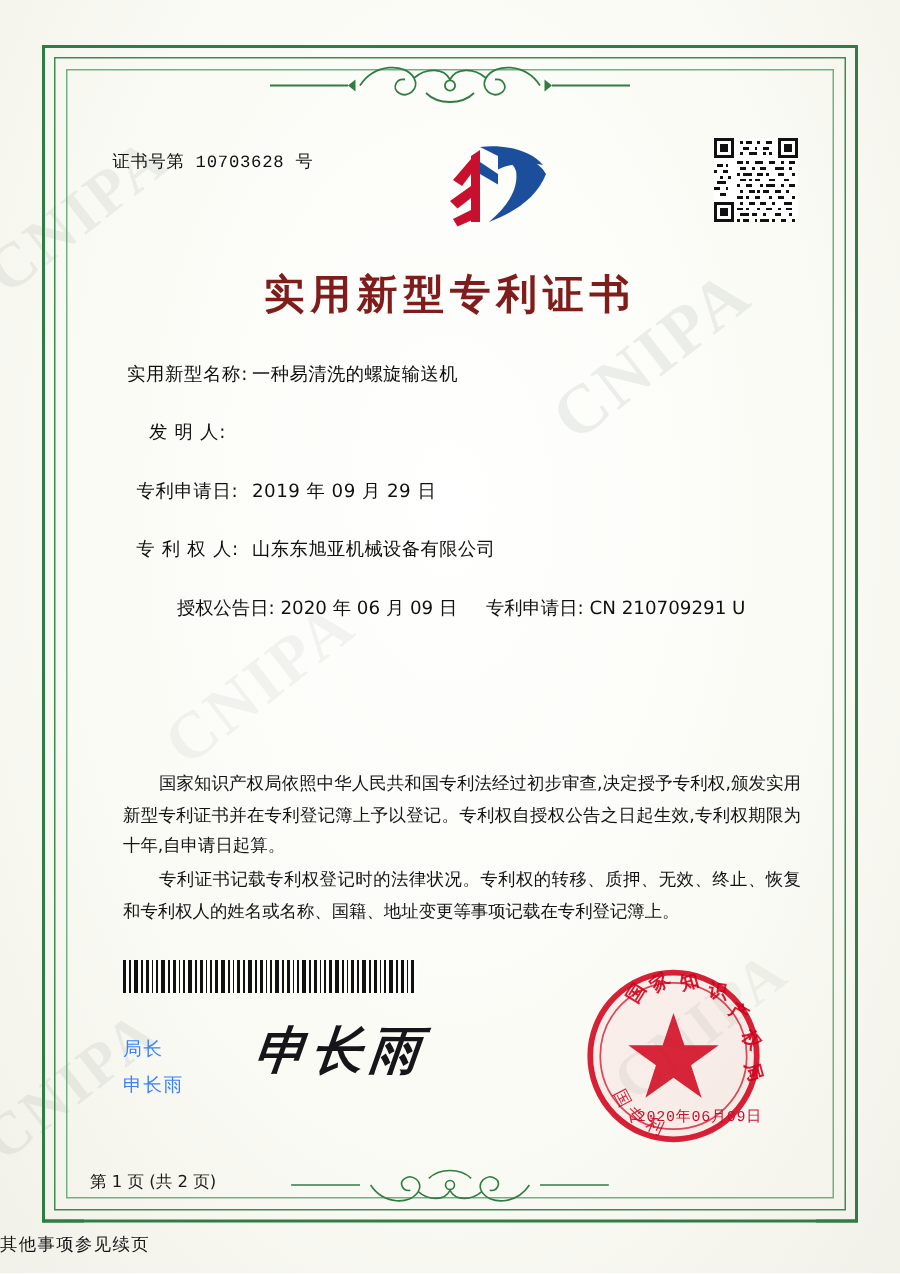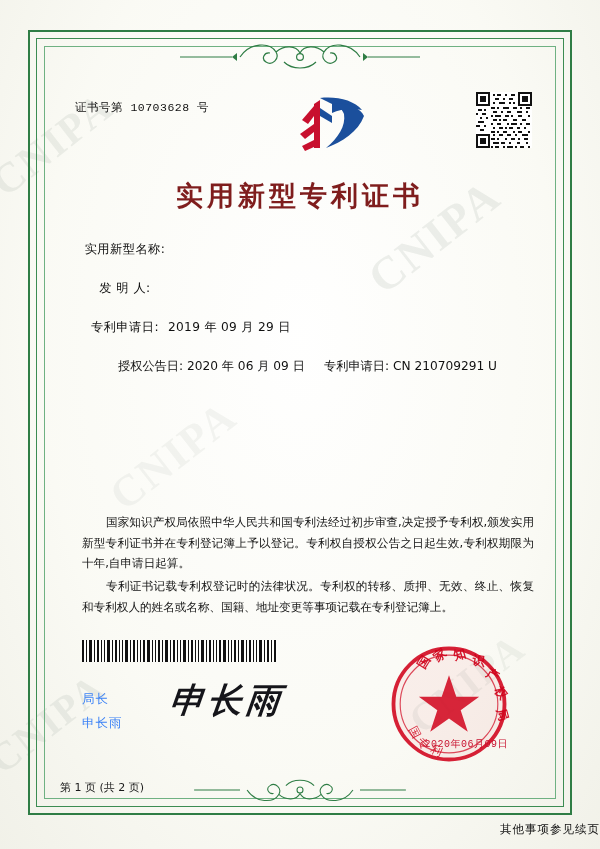--- a/index.html
+++ b/index.html
@@ -265,21 +265,21 @@
     font-family: "DejaVu Sans", sans-serif;
     font-size: 11px;
     color: #1a1a1a;
   }
 
   .footer-note {
     position: absolute;
     left: 0;
     bottom: 12px;
     width: 600px;
-    text-align: right;
+    text-align: left;
     font-family: "DejaVu Sans", sans-serif;
     font-size: 11.5px;
     color: #151515;
     letter-spacing: 1px;
   }
 </style>
 </head>
 <body>
 
 <div class="page">
@@ -442,32 +442,37 @@
           <rect x="27" y="28" width="1" height="1"></rect>
       </g>
     </svg>
 
     <div class="title">实用新型专利证书</div>
 
     <div class="fields">
 
       <div class="field-row">
         <span class="field-label">实用新型名称:</span>
+        <span class="field-value">一种易清洗的螺旋输送机</span>
       </div>
 
       <div class="field-row">
         <span class="field-label">发 明 人:</span>
       </div>
 
 
       <div class="field-row">
         <span class="field-label">专利申请日:</span>
         <span class="field-value">2019 年 09 月 29 日</span>
       </div>
 
+      <div class="field-row">
+        <span class="field-label">专 利 权 人:</span>
+        <span class="field-value">山东东旭亚机械设备有限公司</span>
+      </div>
 
 
       <div class="field-row">
         <div class="inline-pair">
           <span class="ip-a">
             <span>授权公告日:</span>
             <span>2020 年 06 月 09 日</span>
           </span>
           <span>
             <span>专利申请日:</span>

